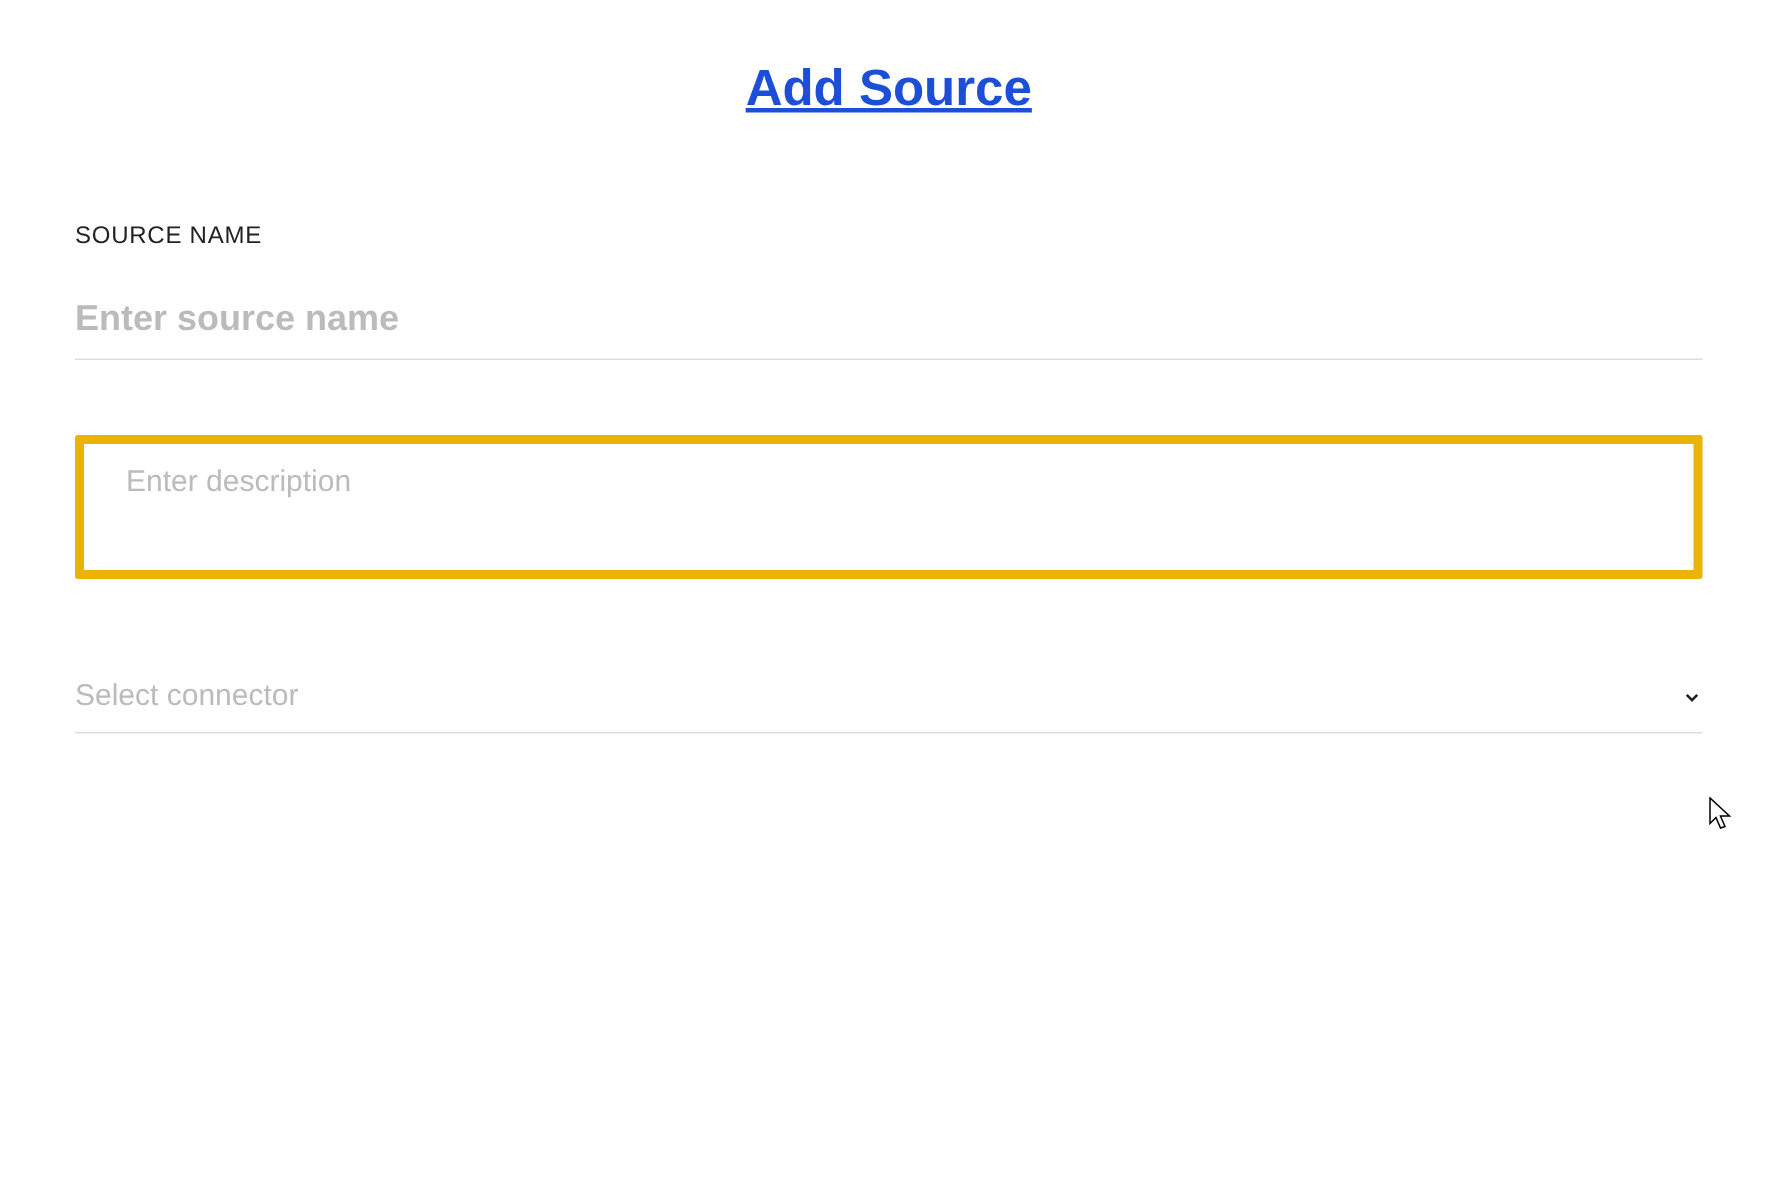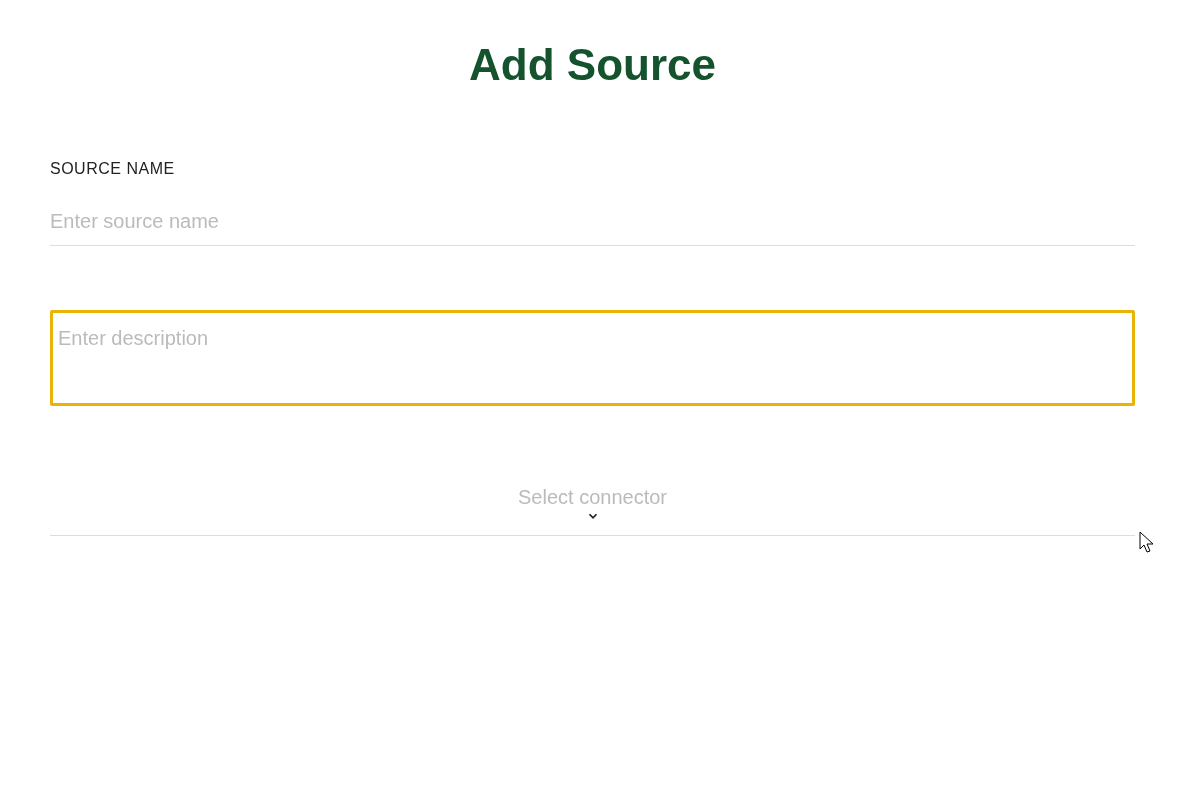--- a/index.html
+++ b/index.html
@@ -11,77 +11,78 @@
       font-family: 'Segoe UI', Tahoma, Geneva, Verdana, sans-serif;
       background: #ffffff;
       width: 1185px;
       height: 801px;
       position: relative;
     }
     .container {
       padding: 40px 50px;
     }
     .page-title {
-      font-size: 44px;
+      font-size: 34px;
       font-weight: 700;
-      color: #14532d;
+      color: #1d4ed8;
       text-align: center;
       margin-bottom: 70px;
+      text-decoration: underline;
     }
     .form-group {
-      margin-bottom: 64px;
+      margin-bottom: 50px;
     }
     .form-label {
       font-size: 16px;
       font-weight: 500;
       color: #222;
       letter-spacing: 0.5px;
       display: flex;
       align-items: center;
       gap: 10px;
       margin-bottom: 20px;
     }
     .text-input {
       width: 100%;
       border: none;
       border-bottom: 1px solid #ddd;
-      font-size: 20px;
+      font-size: 24px;
       padding: 12px 0;
       color: #a21caf;
       outline: none;
       background: transparent;
+      font-weight: bold;
     }
     .text-input::placeholder {
       color: #bbb;
     }
     .textarea-input {
       width: 100%;
-      border: 3px solid #eab308;
+      border: 6px solid #eab308;
       font-size: 20px;
-      padding: 14px 5px;
+      padding: 14px 28px;
       color: #222;
       outline: none;
       resize: none;
       height: 96px;
       font-family: inherit;
       border-radius: 2px;
     }
     .textarea-input::placeholder {
       color: #bbb;
     }
     .select-wrapper {
       position: relative;
       width: 100%;
       border-bottom: 1px solid #ddd;
       padding: 12px 0;
       cursor: pointer;
       display: flex;
       align-items: center;
       justify-content: space-between;
-      flex-direction: column;
     }
     .select-placeholder {
       font-size: 20px;
       color: #bbb;
     }
     .chevron-icon {
       width: 14px;
       height: 14px;
       color: #222;
     }

